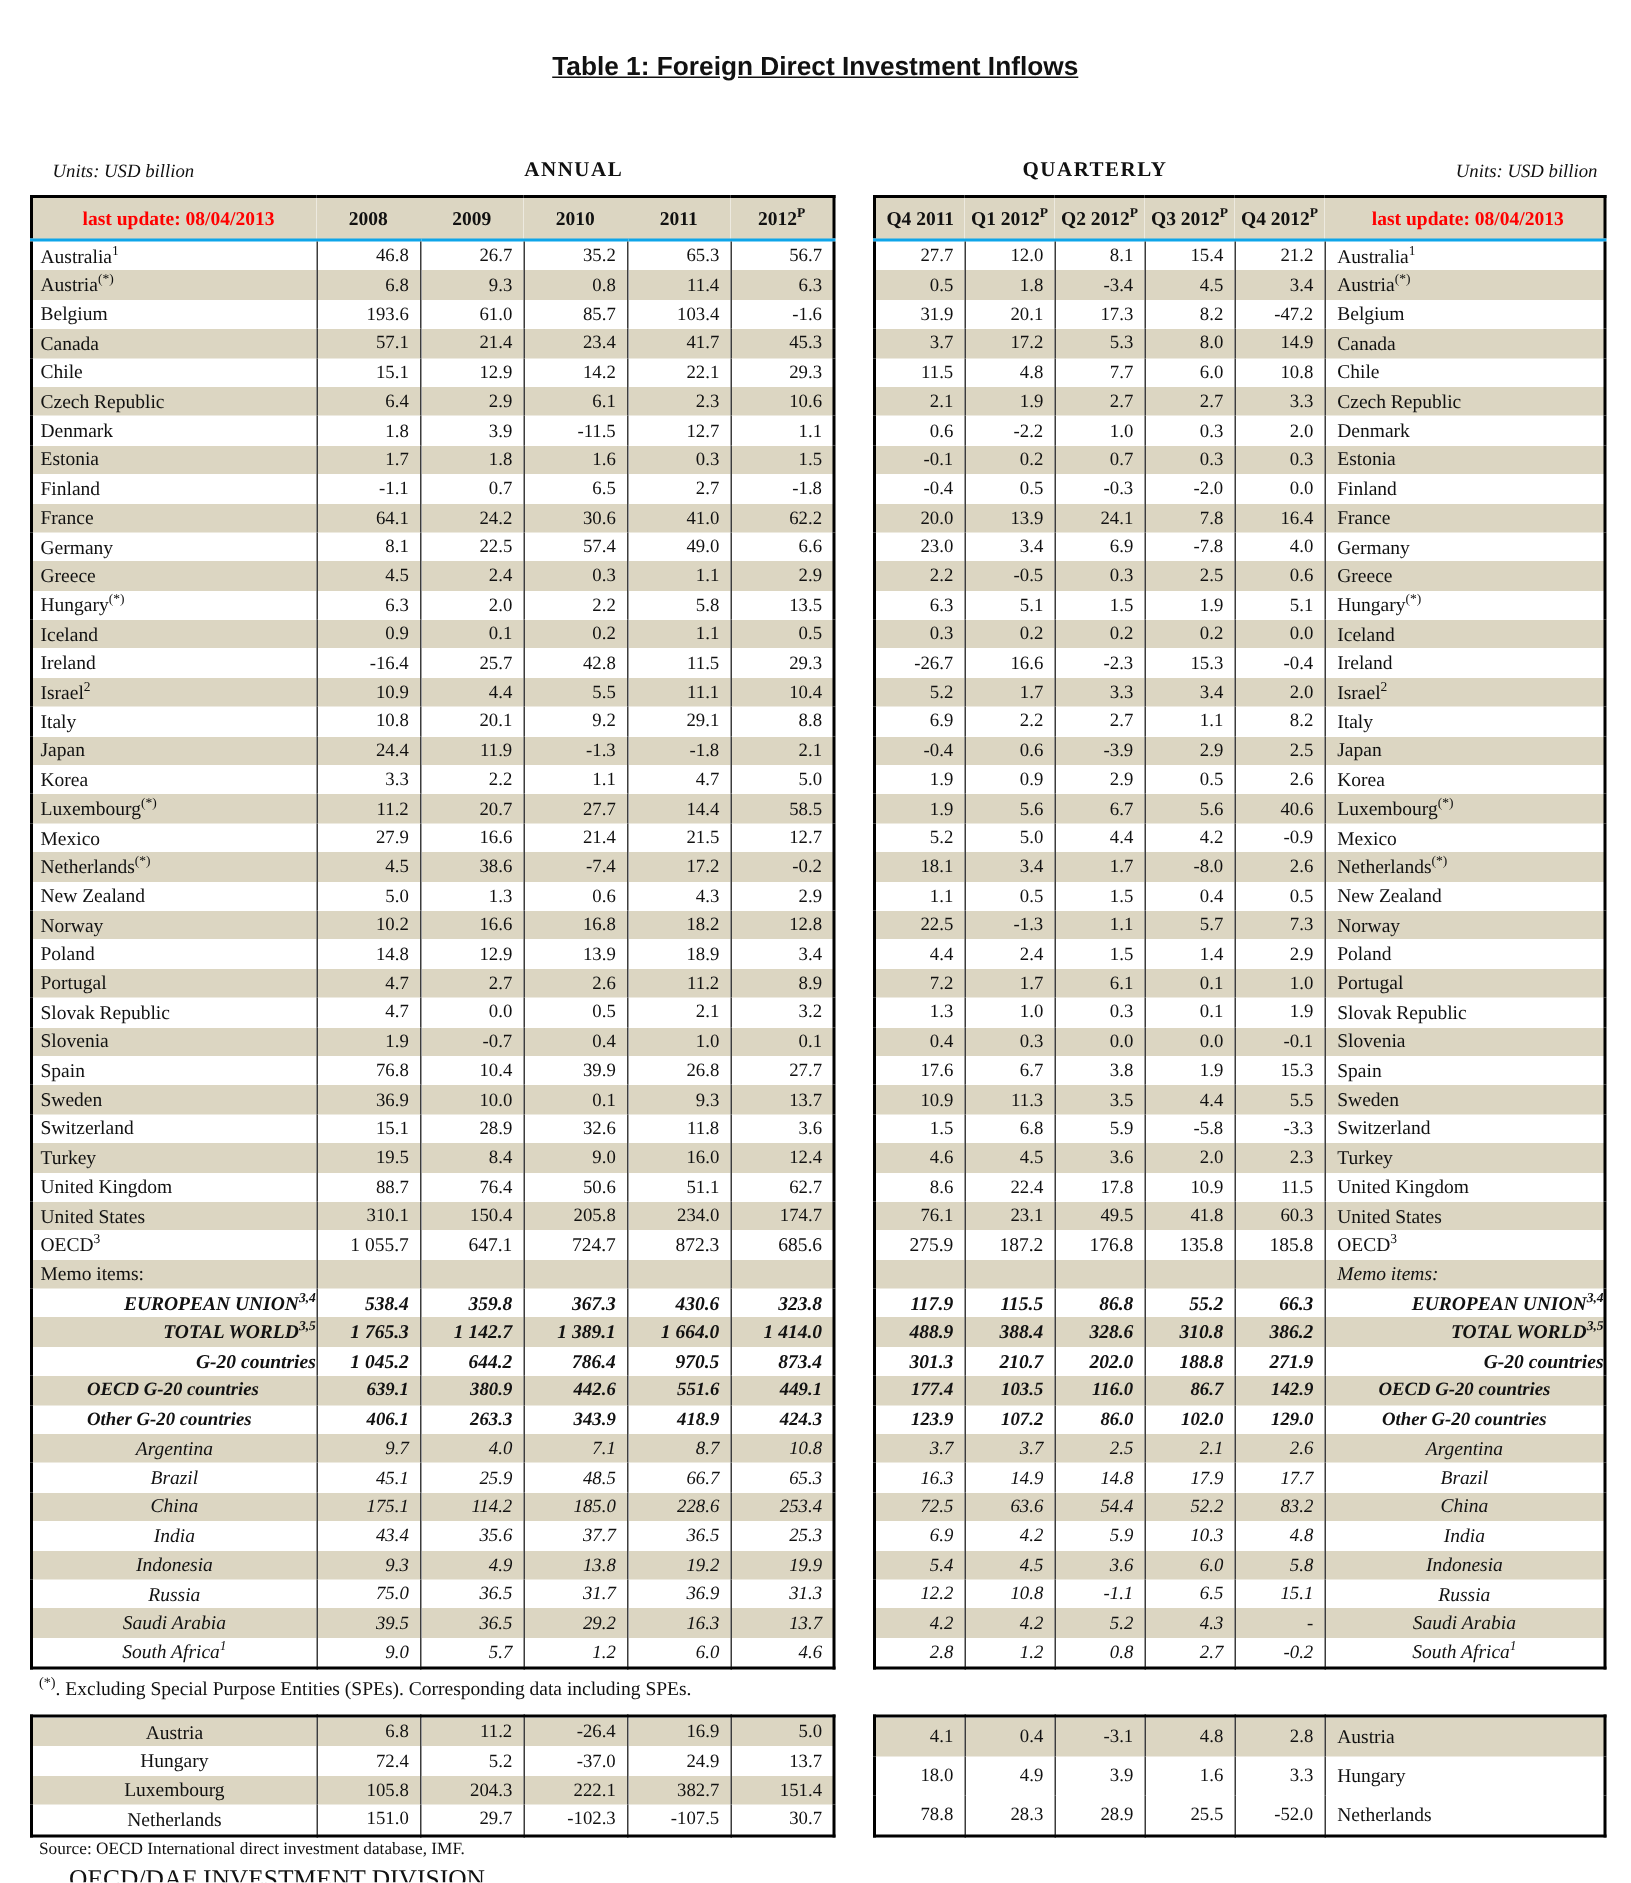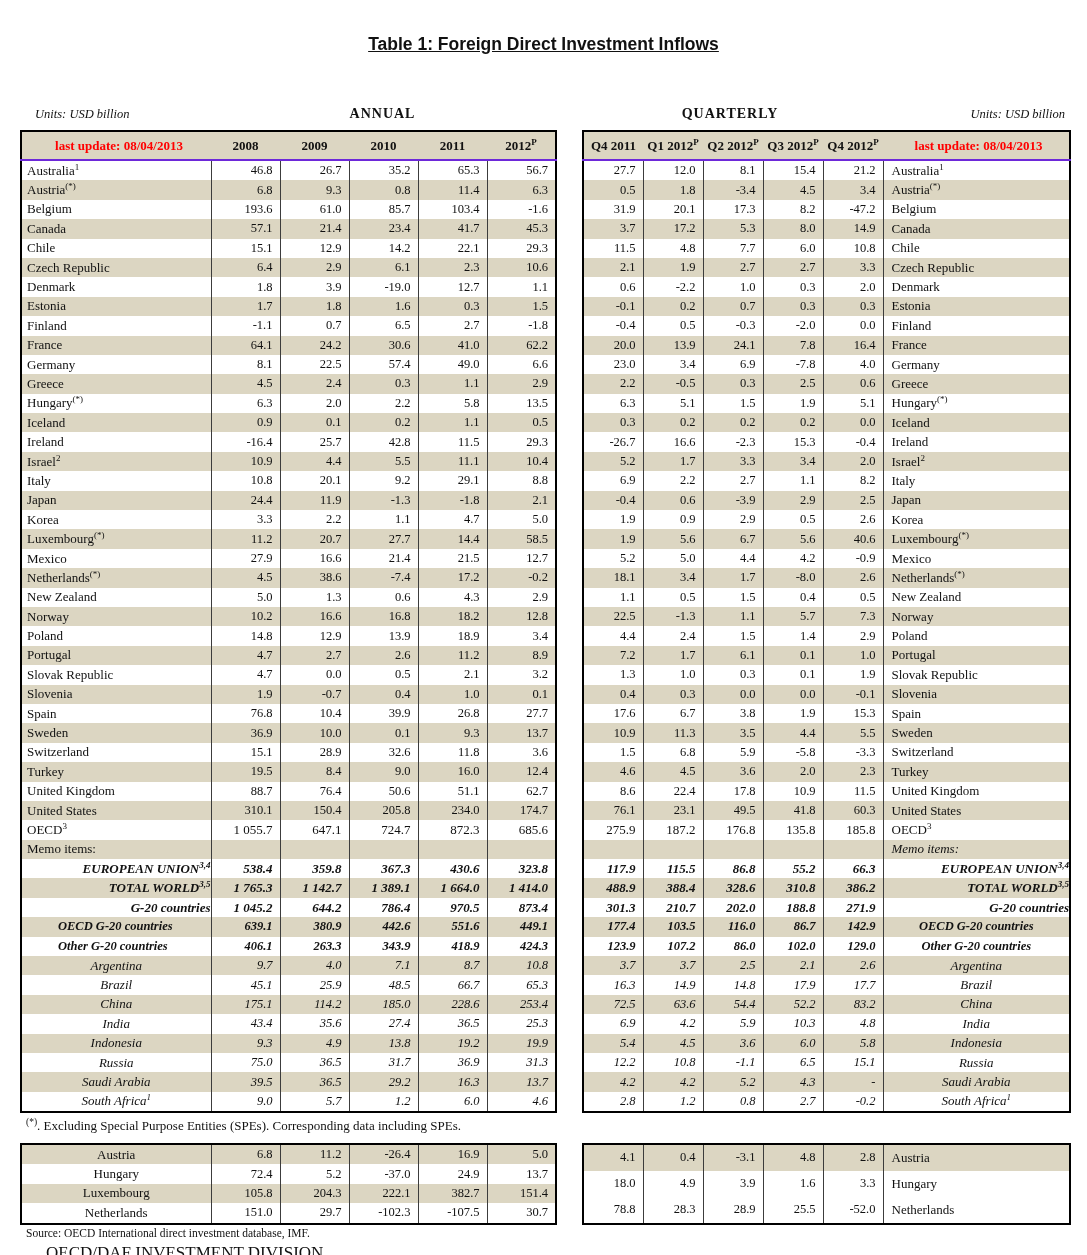--- a/index.html
+++ b/index.html
@@ -30,21 +30,21 @@
   td,th{padding:0;margin:0;font-weight:normal;overflow:hidden;white-space:nowrap;}
 
   
   .t-left  col.c-label{width:190px;}
   .t-left  col.c-num{width:69px;}
   .t-right col.c-qnum{width:60px;}
   .t-right col.c-rlabel{width:187px;}
   .t-left{width:535px;}
   .t-right{width:487px;}
 
-  tr.hdr th{height:27px;background:var(--stripe);border-bottom:2px solid #6d28d9;
+  tr.hdr th{height:27px;background:var(--stripe);border-bottom:2px solid #0ea5e9;
             font-size:13px;font-weight:bold;text-align:center;vertical-align:middle;}
   th.upd{color:var(--red);font-size:11.5px;text-align:left;padding-left:5px;}
   sup{font-size:9px;line-height:0;}
 
   tbody td{height:19.4px;font-size:12.5px;vertical-align:middle;
            border-left:1px solid var(--line);}
   tbody td:first-child{border-left:none;}
   tr.beige td{background:var(--stripe);}
 
   td.label{font-size:13px;text-align:left;padding-left:5px;}
@@ -147,21 +147,21 @@
             <td class="num">6.4</td>
             <td class="num">2.9</td>
             <td class="num">6.1</td>
             <td class="num">2.3</td>
             <td class="num">10.6</td>
           </tr>
           <tr class="country">
             <td class="label"><span>Denmark</span></td>
             <td class="num">1.8</td>
             <td class="num">3.9</td>
-            <td class="num">-19.0</td>
+            <td class="num">-11.5</td>
             <td class="num">12.7</td>
             <td class="num">1.1</td>
           </tr>
           <tr class="country beige">
             <td class="label"><span>Estonia</span></td>
             <td class="num">1.7</td>
             <td class="num">1.8</td>
             <td class="num">1.6</td>
             <td class="num">0.3</td>
             <td class="num">1.5</td>
@@ -451,21 +451,21 @@
             <td class="num">175.1</td>
             <td class="num">114.2</td>
             <td class="num">185.0</td>
             <td class="num">228.6</td>
             <td class="num">253.4</td>
           </tr>
           <tr class="g20">
             <td class="label"><span>India</span></td>
             <td class="num">43.4</td>
             <td class="num">35.6</td>
-            <td class="num">27.4</td>
+            <td class="num">37.7</td>
             <td class="num">36.5</td>
             <td class="num">25.3</td>
           </tr>
           <tr class="g20 beige">
             <td class="label"><span>Indonesia</span></td>
             <td class="num">9.3</td>
             <td class="num">4.9</td>
             <td class="num">13.8</td>
             <td class="num">19.2</td>
             <td class="num">19.9</td>

